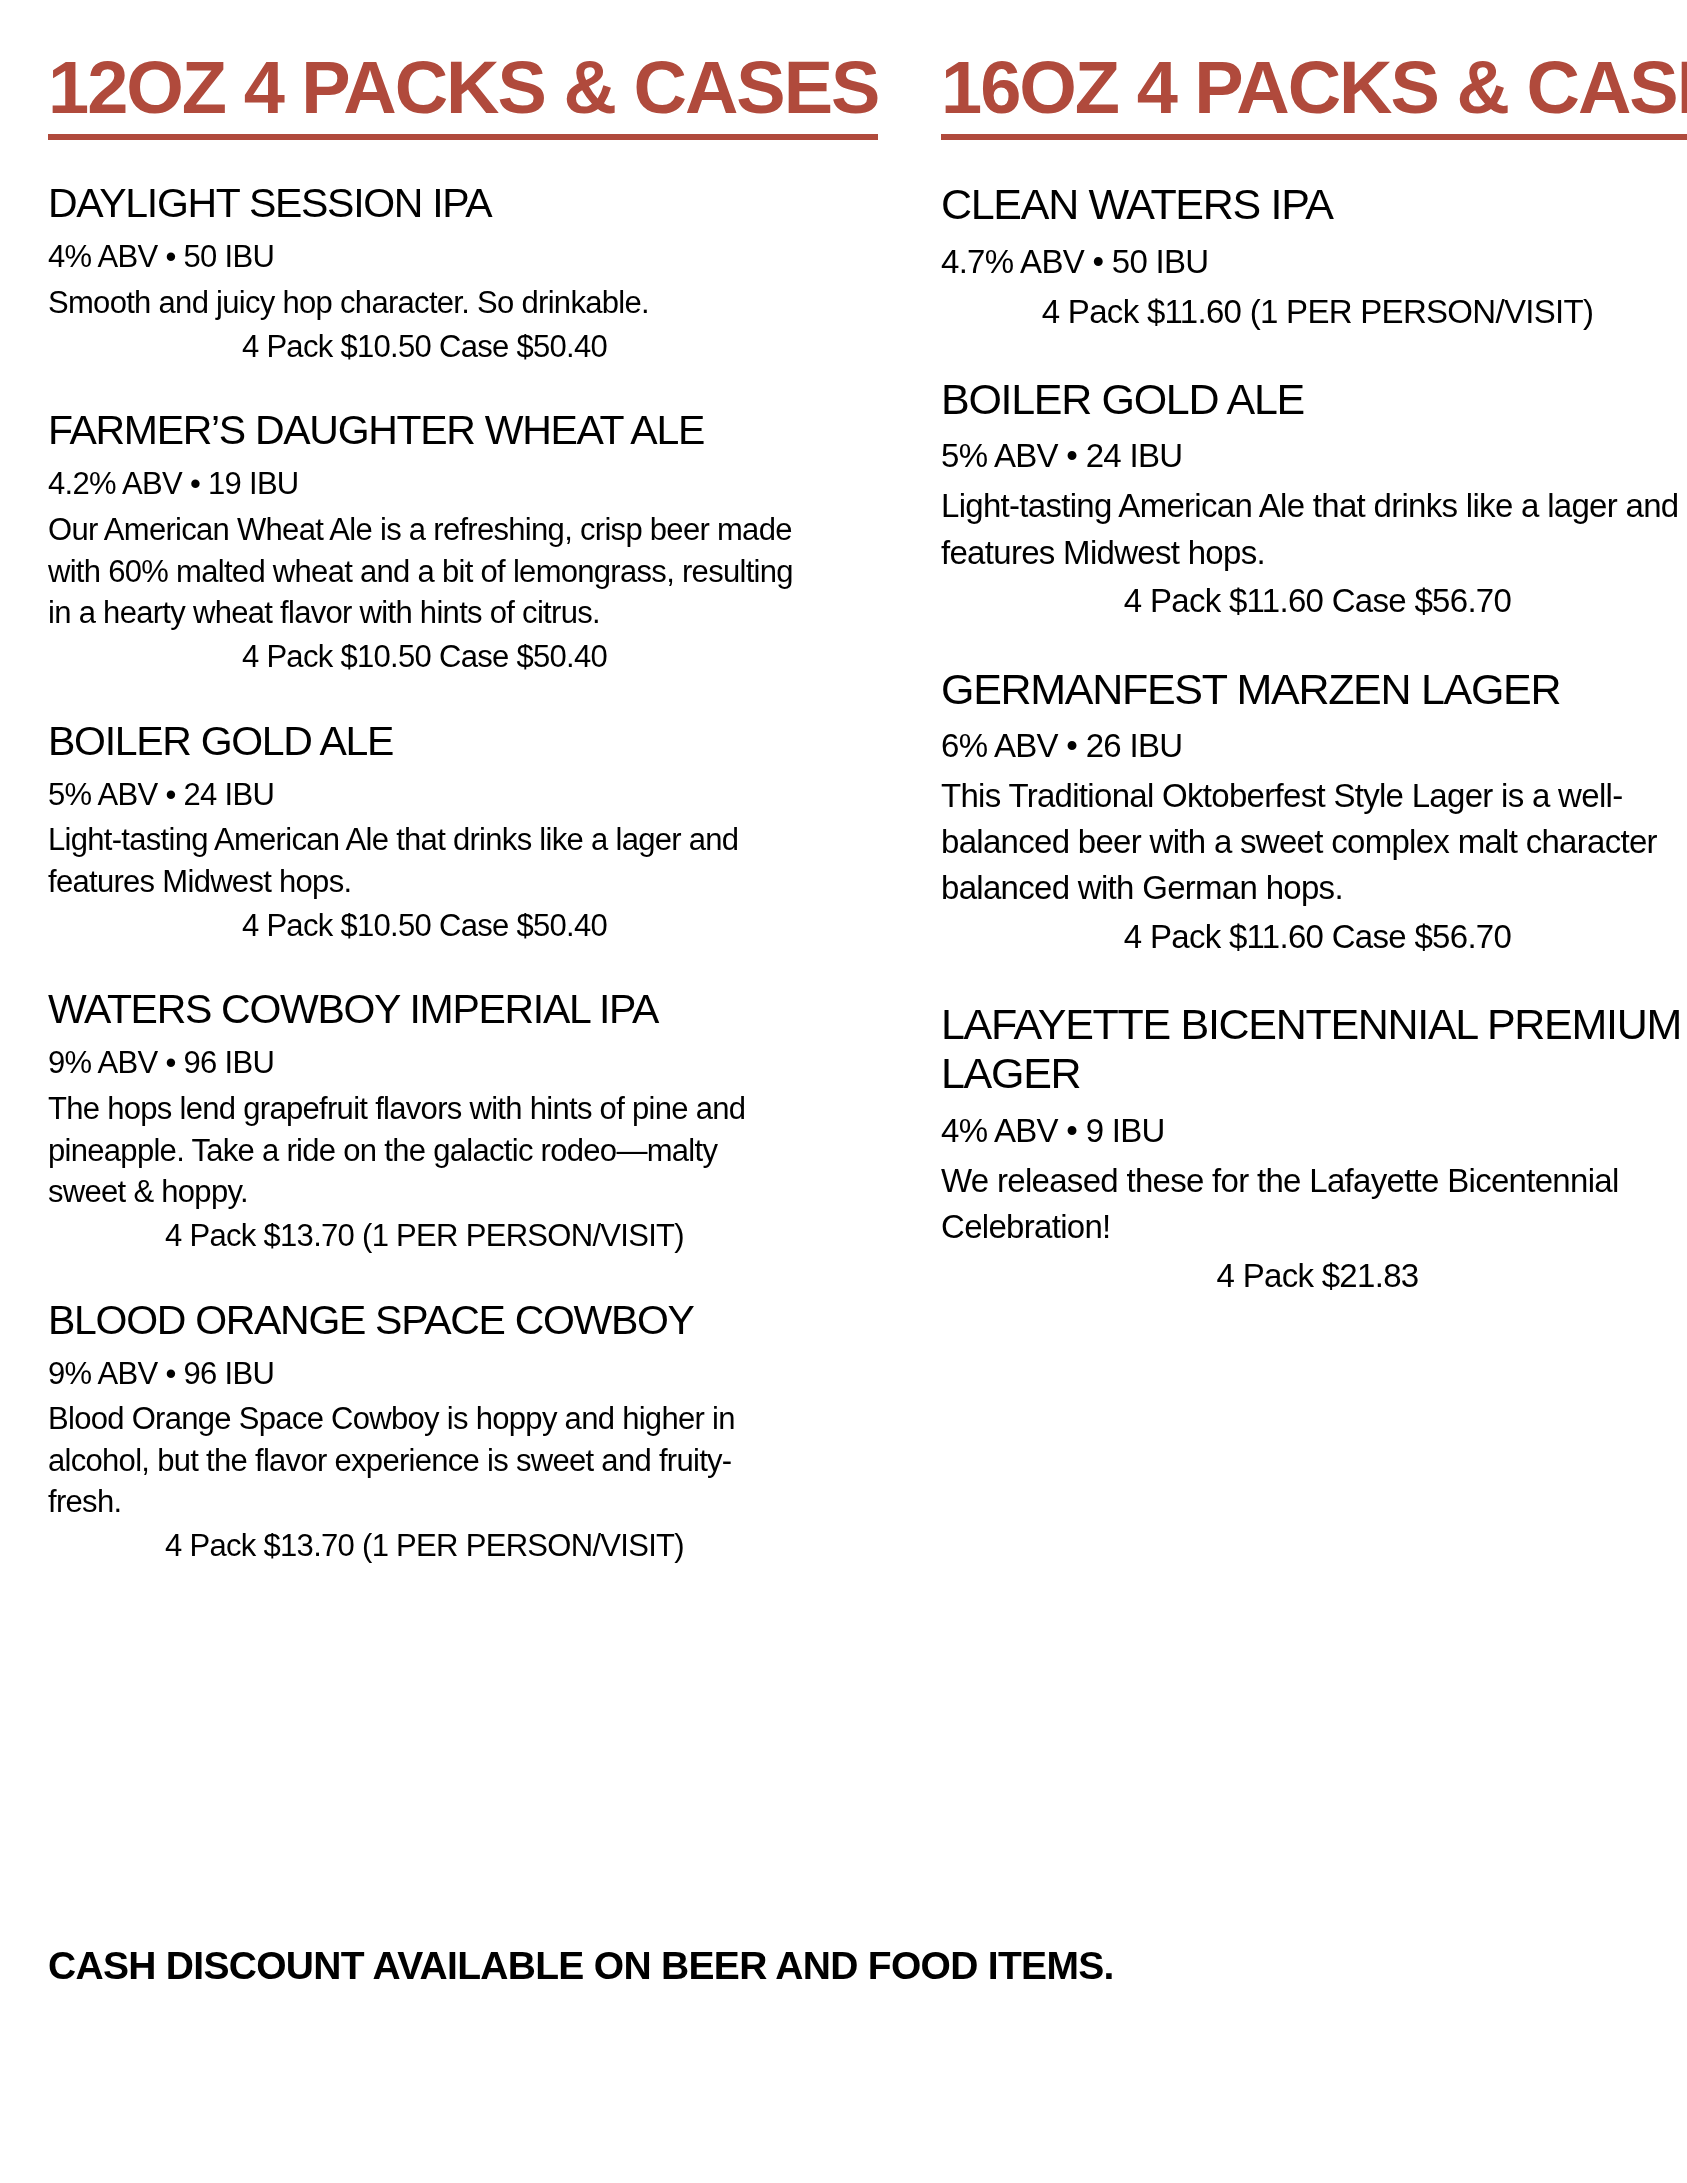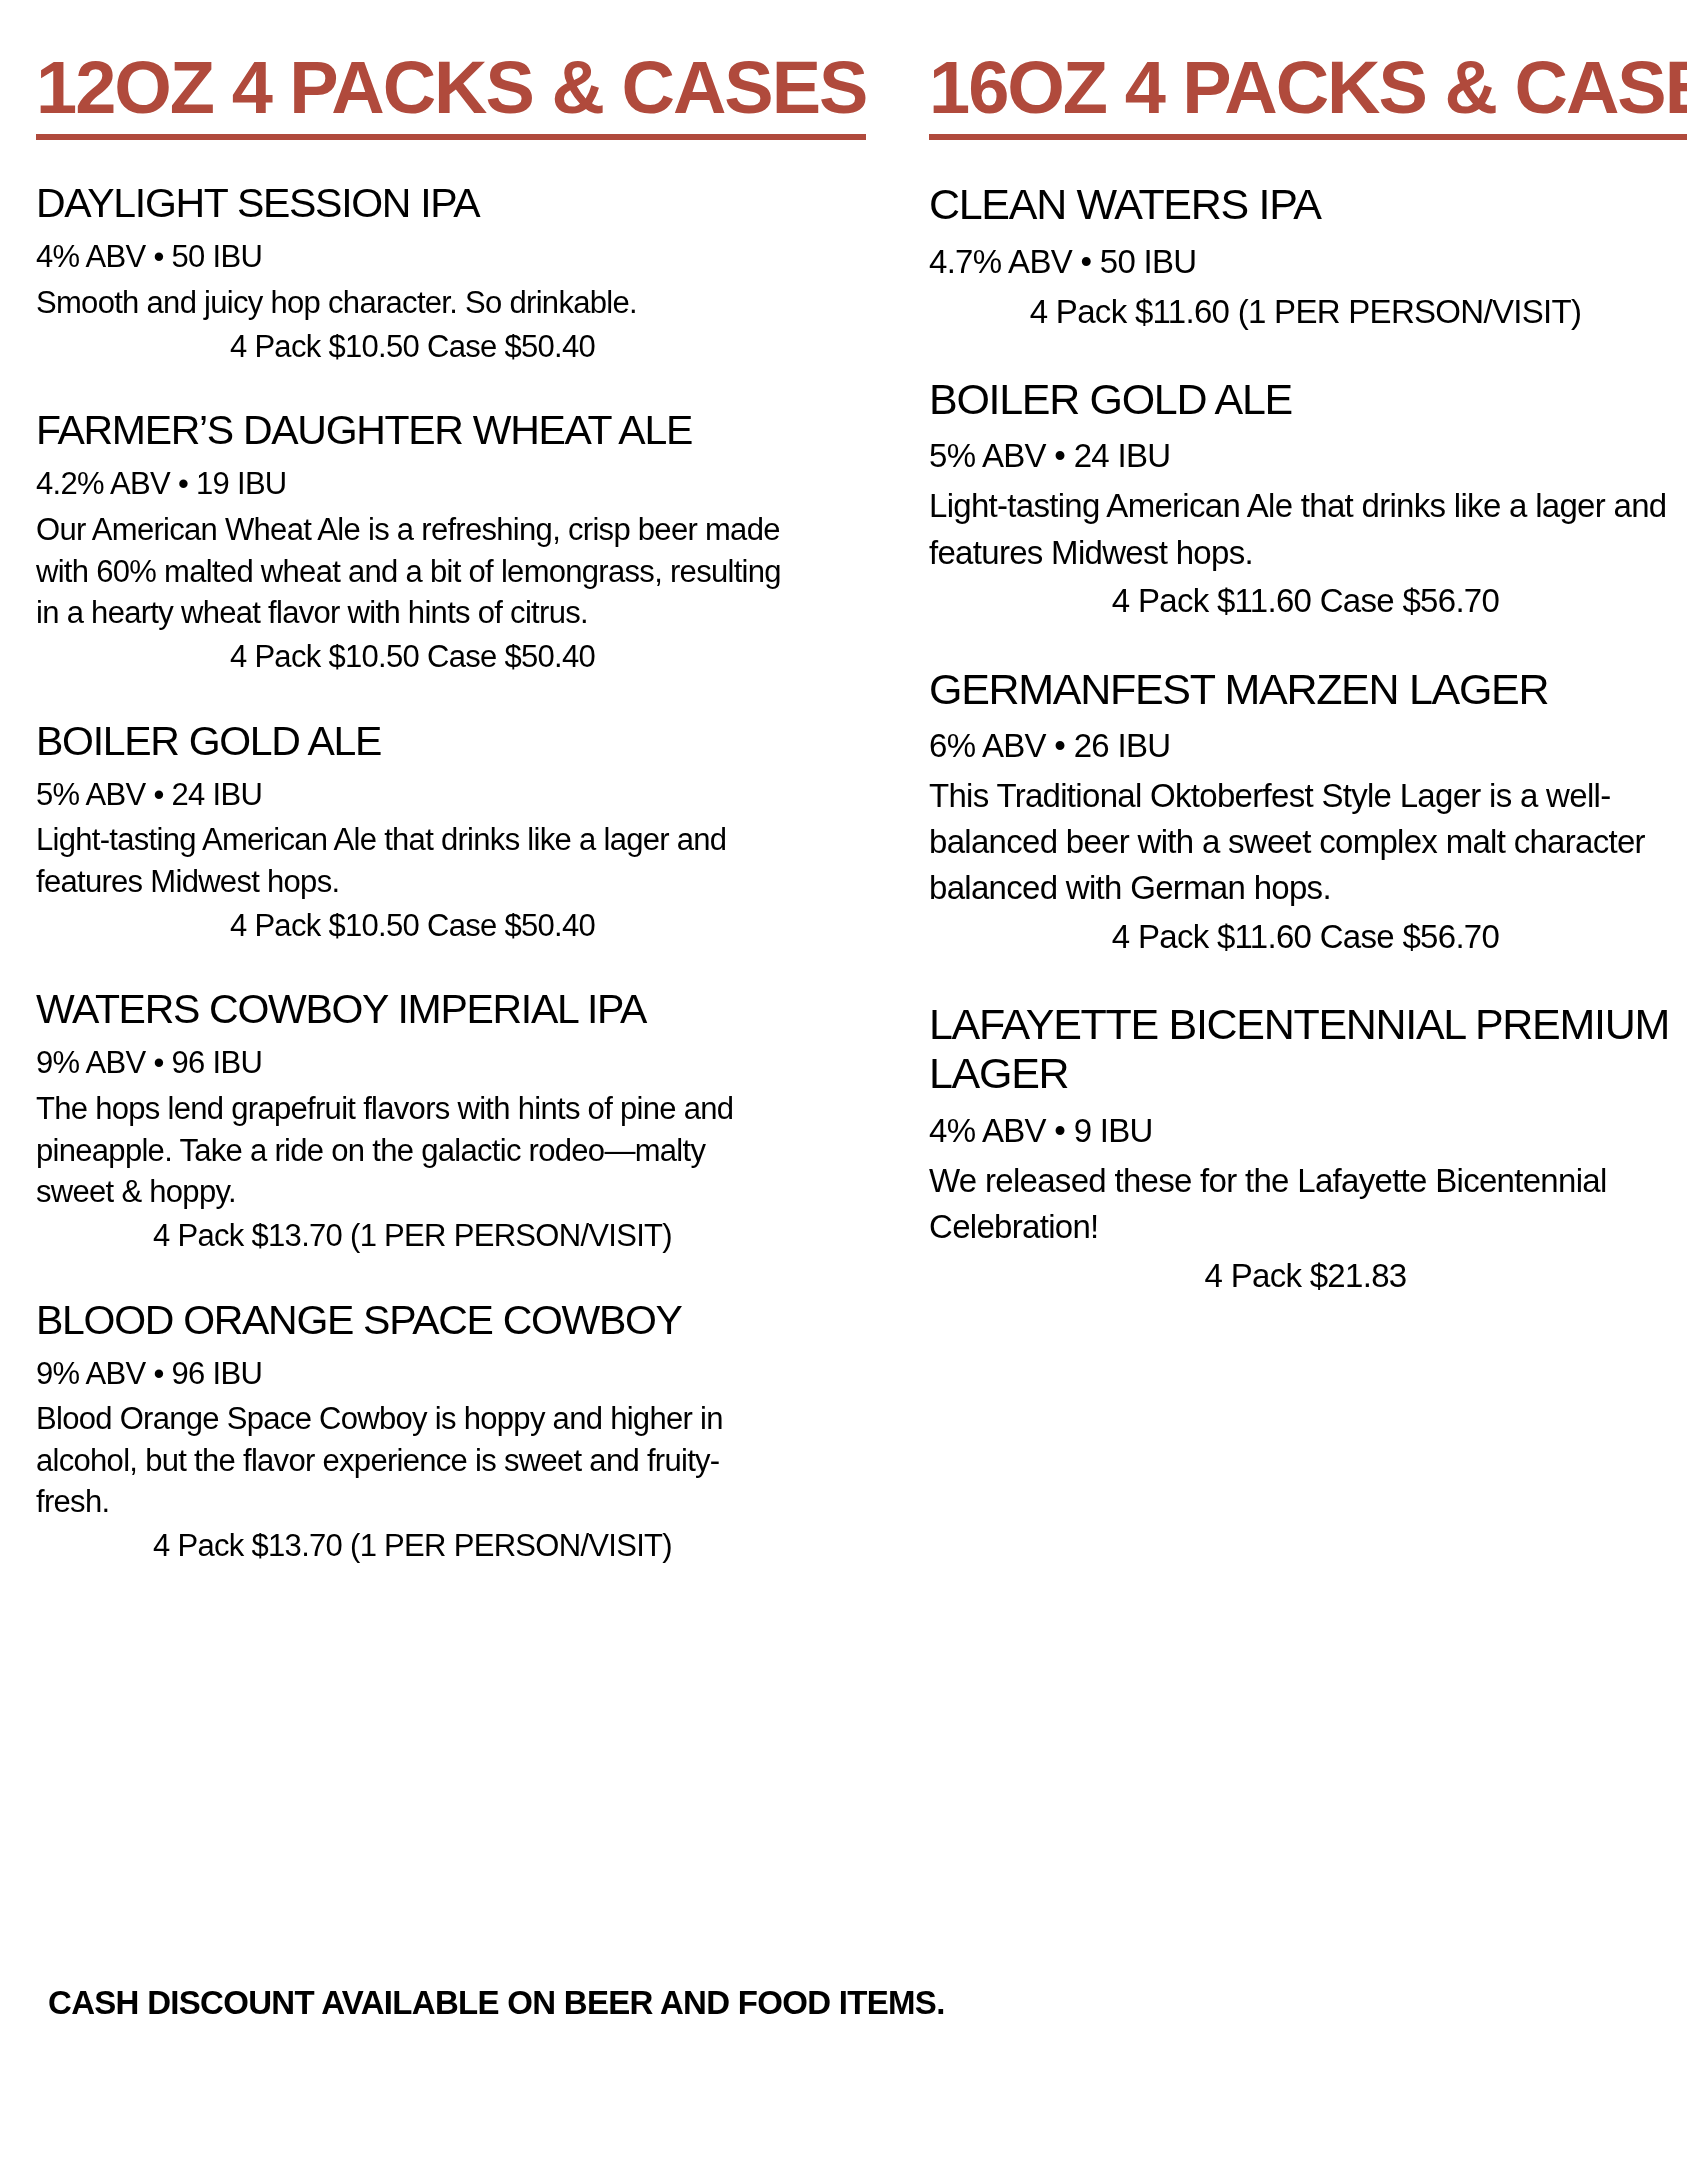--- a/index.html
+++ b/index.html
@@ -5,21 +5,21 @@
   html, body { margin: 0; padding: 0; }
   body {
     width: 1687px;
     height: 2183px;
     background: #ffffff;
     color: #000000;
     font-family: "Liberation Sans", "DejaVu Sans", sans-serif;
     position: relative;
     overflow: hidden;
   }
-  .page { padding: 30px 0 0 36px; }
+  .page { padding: 30px 0 0 48px; }
   .columns { display: flex; gap: 140px; }
   .col { width: 753px; flex: 0 0 auto; }
 
   h1.section-header {
     display: inline-block;
     font-size: 74px;
     font-weight: 700;
     line-height: 1.05;
     letter-spacing: -2px;
     color: var(--accent, #b04a3c);
@@ -45,22 +45,22 @@
   .col-left  .stats, .col-left  .desc, .col-left  .price {
     font-size: 31px; line-height: 1.34; letter-spacing: -0.7px;
   }
   .col-right .stats, .col-right .desc, .col-right .price {
     font-size: 33px; line-height: 1.40; letter-spacing: -0.7px;
   }
 
   .footer {
     position: absolute;
     left: 48px;
-    top: 1984px;
-    font-size: 33px;
+    top: 1944px;
+    font-size: 39px;
     font-weight: 700;
     letter-spacing: -0.7px;
     white-space: nowrap;
   }
 </style>
 </head>
 <body>
 
 <div class="page">
   <div class="columns">

